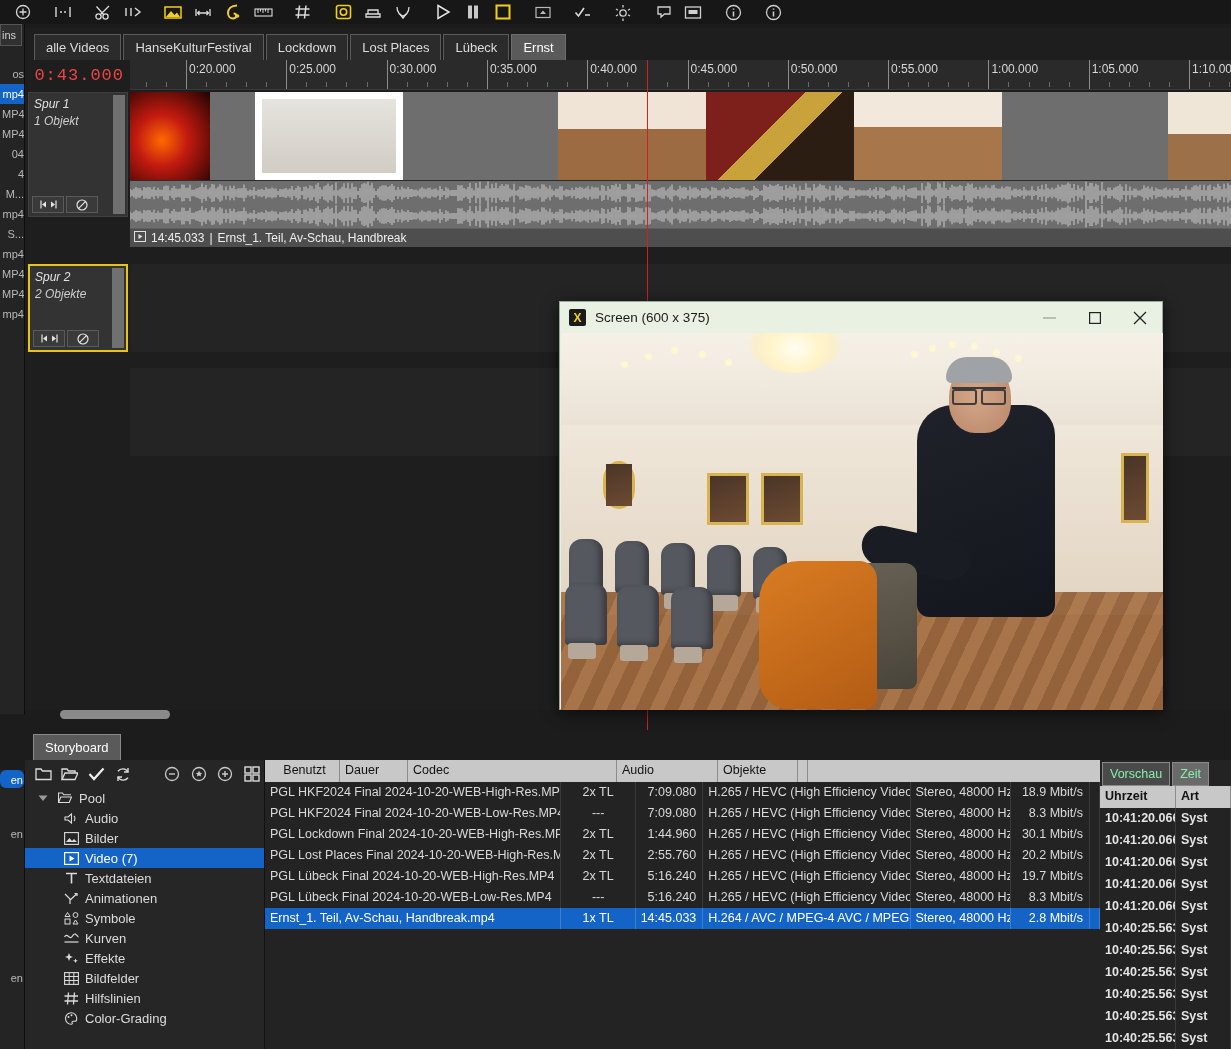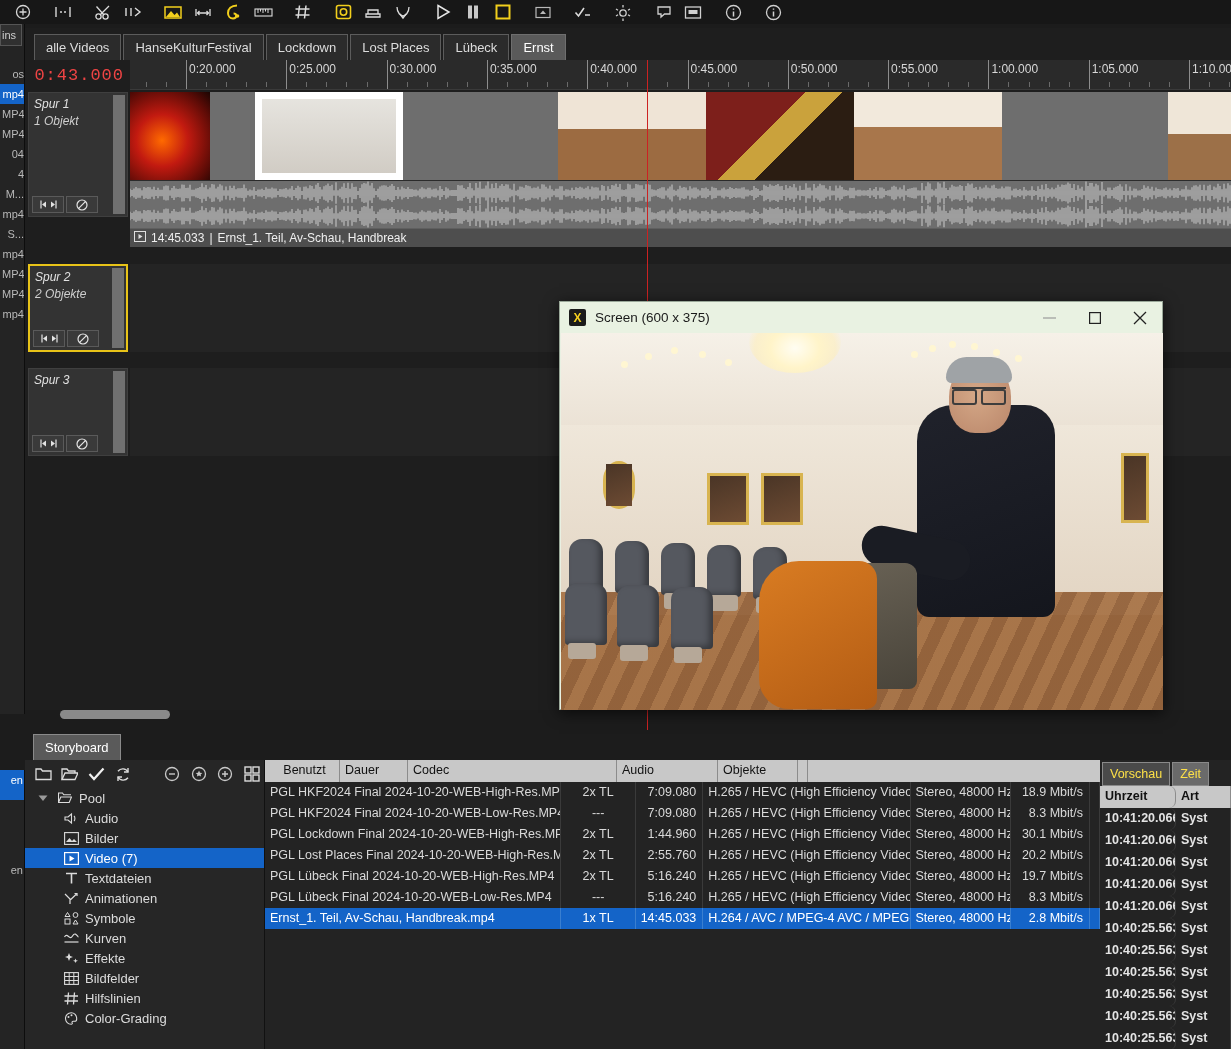--- a/index.html
+++ b/index.html
@@ -45,22 +45,22 @@
     color: #b9b9b9; padding-left: 2px; white-space: nowrap; overflow: hidden;
     text-align: right; padding-right:1px;
   }
   .le-row.sel { background: #1464c8; color: #fff; }
 
   
   .leftedge2 {
     position: absolute; left: 0; top: 770px; width: 25px; height: 279px;
     background: #242424; border-right: 1px solid #0d0d0d; overflow: hidden;
   }
-  .le2-row { height: 30px; font-size: 11px; line-height: 20px; color: #b9b9b9;
-             text-align:right; padding-right:1px; white-space:nowrap; overflow:hidden;}
+  .le2-row { height: 18px; font-size: 11px; line-height: 20px; color: #b9b9b9;
+             text-align:right; padding-right:1px; white-space:nowrap; overflow:hidden;border-radius:6px;}
   .le2-row.sel { background: #1464c8; color:#fff; }
 
   
   .tabbar {
     position: absolute; left: 25px; top: 28px; width: 1206px; height: 32px;
     background: #1e1e1e;
     display: flex; align-items: flex-end; padding-left: 9px;
   }
   .tab {
     height: 26px; padding: 0 11px; margin-right: 2px;
@@ -170,28 +170,28 @@
   .c-codec { width: 209px; }
   .c-audio { width: 101px; }
   .c-bitrate { width: 80px; text-align: right; padding-right: 6px; padding-left:0 !important;}
   .c-last { width: 10px; }
 
   
   .logpanel { position: absolute; left: 1075px; top: 0; right: 0; bottom: 0; background: #232323; }
   .logtabs { display: flex; height: 26px; padding-top: 2px; padding-left: 2px; }
   .logtab {
     height: 24px; padding: 0 7px; background: #4a4a4a; border: 1px solid #8a8a8a;
-    color: #fde047; font-size: 12.5px; line-height: 22px; margin-right: 2px;
+    color: #86efac; font-size: 12.5px; line-height: 22px; margin-right: 2px;
   }
   .logtab.active { background: #6a6a6a; }
   .loghead { display: flex; height: 22px; background: #c8c8c8; color: #111; font-size: 12.5px; font-weight: bold; }
   .loghead div { border-right: 1px solid #8c8c8c; padding-left: 5px; line-height: 21px; overflow:hidden; white-space:nowrap;}
   .logrow { display: flex; height: 22px; font-size: 12.5px; color: #e4e4e4; font-weight: bold; }
   .logrow div { border-right: 1px solid #3a3a3a; padding-left: 5px; line-height: 21px; overflow:hidden; white-space:nowrap;}
-  .lc-time { width: 83px; border-radius: 7px; }
+  .lc-time { width: 83px; }
   .lc-art { width: 60px; }
 
   
   .prevwin {
     position: absolute; left: 559px; top: 301px; width: 604px; height: 409px;
     background: #e9f0e2; border: 1px solid #9aa899;
     box-shadow: 0 3px 14px rgba(0,0,0,.65);
   }
   .pw-title { height: 31px; display: flex; align-items: center; padding-left: 9px; background: #e9f2e2; }
   .pw-icon {
@@ -589,38 +589,20 @@
           <div class="th-btn">
             <svg width="12" height="12" viewBox="0 0 12 12">
                 <circle cx="6" cy="6" r="5" fill="none" stroke="#e4e4e4" stroke-width="1.2"></circle>
                 <path d="M2.6 9.4L9.4 2.6" stroke="#e4e4e4" stroke-width="1.2"></path>
               </svg>
           </div>
         </div>
       </div>
       <div class="track-area" style="top:174px;height:88px;background:#242424"></div>
 
-      <div class="track-head" style="top:278px;height:88px">
-        <div class="th-title">Spur 3</div>
-        <div class="th-scroll"></div>
-        <div class="th-btns">
-          <div class="th-btn">
-            <svg width="17" height="9" viewBox="0 0 17 9">
-                <path d="M1 0.5v8M16 0.5v8" stroke="#e4e4e4" stroke-width="1.2"></path>
-                <path d="M2 4.5l4-3v6zM15 4.5l-4-3v6z" fill="#e4e4e4"></path>
-              </svg>
-          </div>
-          <div class="th-btn">
-            <svg width="12" height="12" viewBox="0 0 12 12">
-                <circle cx="6" cy="6" r="5" fill="none" stroke="#e4e4e4" stroke-width="1.2"></circle>
-                <path d="M2.6 9.4L9.4 2.6" stroke="#e4e4e4" stroke-width="1.2"></path>
-              </svg>
-          </div>
-        </div>
-      </div>
       <div class="track-area" style="top:278px;height:88px;background:#242424"></div>
 
       <div class="playhead" style="left:622px;top:0;height:650px"></div>
     </div>
   </div>
   <div class="playhead" style="left:647px;top:60px;height:30px"></div>
 
   <div class="hscroll">
     <div class="hscroll-thumb"></div>
   </div>

